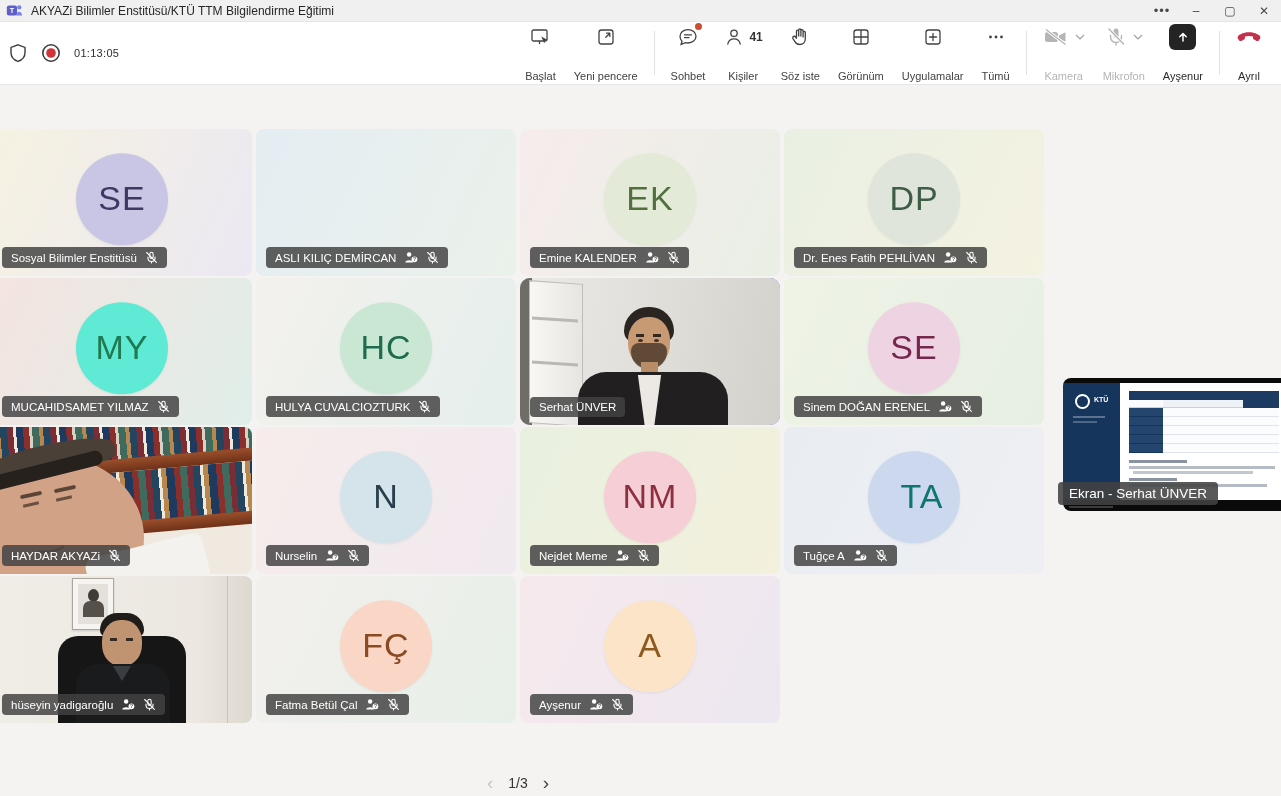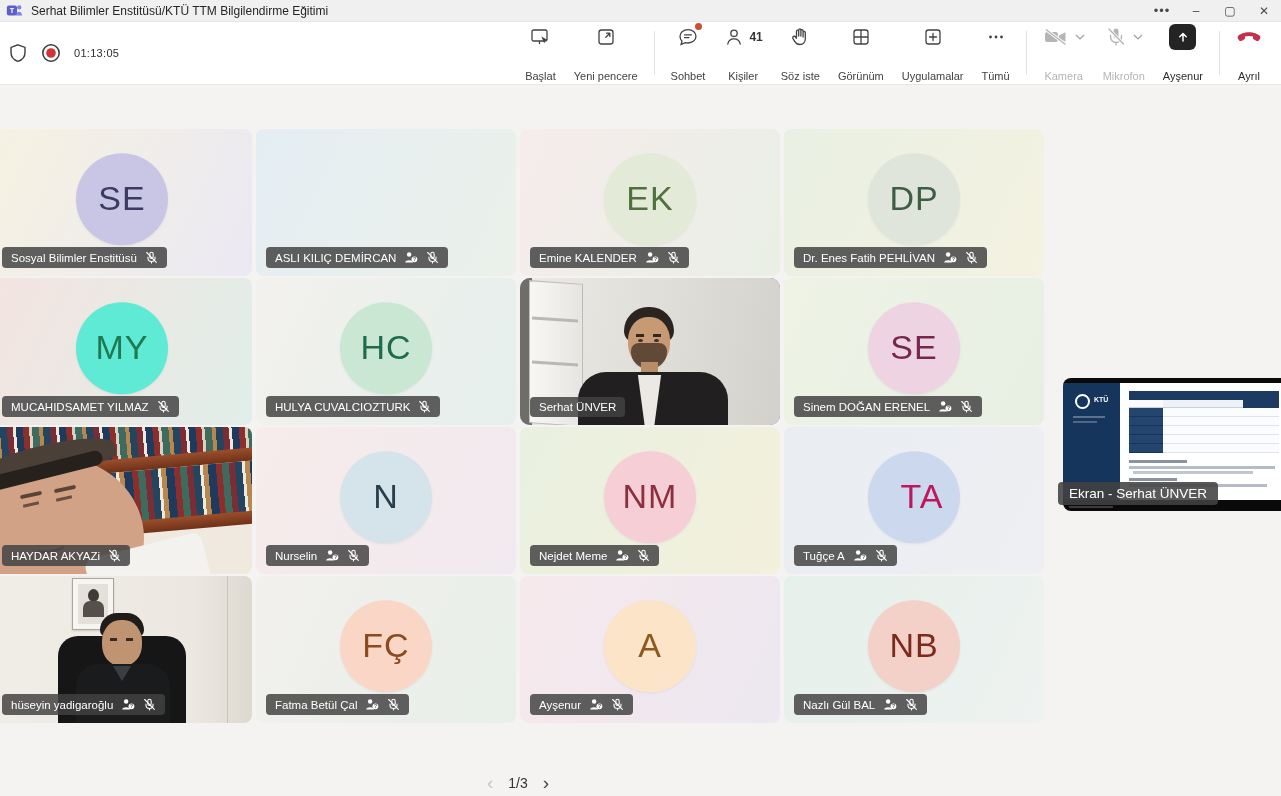--- a/index.html
+++ b/index.html
@@ -79,21 +79,21 @@
 
   <div class="titlebar">
     <span style="display:flex;">
       <svg viewBox="0 0 20 20" width="17" height="17">
         <rect x="1" y="4" width="12" height="12" rx="2.5" fill="#5B5FC7"></rect>
         <text x="7" y="13.4" font-size="8.5" fill="#fff" text-anchor="middle" font-family="sans-serif" font-weight="bold">T</text>
         <circle cx="15.6" cy="6.4" r="2.5" fill="#7B83EB"></circle>
         <path d="M11.8 16c.3-3 2-4.6 3.7-4.6 1.8 0 3.2 1.5 3.5 4.6z" fill="#7B83EB"></path>
       </svg>
     </span>
-    <span class="tb-title">Serhat Bilimler Enstitüsü/KTÜ TTM Bilgilendirme Eğitimi</span>
+    <span class="tb-title">AKYAZi Bilimler Enstitüsü/KTÜ TTM Bilgilendirme Eğitimi</span>
     <div class="tb-right">
       <button class="tb-btn more">•••</button>
       <button class="tb-btn">–</button>
       <button class="tb-btn">▢</button>
       <button class="tb-btn">✕</button>
     </div>
   </div>
 
   <div class="controlbar">
     <div class="cb-left">
@@ -509,21 +509,21 @@
           <rect x="5.2" y="1.3" width="3.6" height="6.6" rx="1.8"></rect>
           <path d="M3.2 6.6v.9a3.8 3.8 0 0 0 7.6 0v-.9M7 11.4v1.4"></path>
           <line x1="1.8" y1="1.6" x2="12.2" y2="12.2"></line>
         </svg>
       </span>
     </div>
   </div>
         <div class="tile">
     <div class="tile-bg" style="background: linear-gradient(115deg, rgb(233, 237, 242), rgb(238, 239, 243));"></div>
     <div class="avatar" style="background: rgb(204, 216, 238);">
-      <span class="initials" style="color: #be185d; margin-left: 16px;">TA</span>
+      <span class="initials" style="color: #0f766e; margin-left: 16px;">TA</span>
     </div>
     <div class="nametag">
       <span class="pname">Tuğçe A</span>
       <span class="guest-ic" style="display:flex;">
         <svg viewBox="0 0 14 14" width="14" height="13">
           <circle cx="5" cy="3.7" r="2.4" fill="#fff"></circle>
           <path d="M0.8 12.3c0-3.2 8.4-3.2 8.4 0z" fill="#fff"></path>
           <circle cx="10.7" cy="9" r="3.1" fill="#fff"></circle>
           <text x="10.7" y="11" font-size="5.4" text-anchor="middle" fill="#4a4a4a" font-family="sans-serif" font-weight="bold">?</text>
         </svg>
@@ -614,44 +614,20 @@
       </span>
       <span class="mic-ic" style="display:flex;">
         <svg viewBox="0 0 14 14" width="13" height="13" fill="none" stroke="#fff" stroke-width="1.2" stroke-linecap="round">
           <rect x="5.2" y="1.3" width="3.6" height="6.6" rx="1.8"></rect>
           <path d="M3.2 6.6v.9a3.8 3.8 0 0 0 7.6 0v-.9M7 11.4v1.4"></path>
           <line x1="1.8" y1="1.6" x2="12.2" y2="12.2"></line>
         </svg>
       </span>
     </div>
   </div>
-        <div class="tile">
-    <div class="tile-bg" style="background: linear-gradient(115deg, rgb(230, 240, 234), rgb(238, 242, 240));"></div>
-    <div class="avatar" style="background: rgb(243, 208, 200);">
-      <span class="initials" style="color: rgb(124, 42, 28);">NB</span>
-    </div>
-    <div class="nametag">
-      <span class="pname">Nazlı Gül BAL</span>
-      <span class="guest-ic" style="display:flex;">
-        <svg viewBox="0 0 14 14" width="14" height="13">
-          <circle cx="5" cy="3.7" r="2.4" fill="#fff"></circle>
-          <path d="M0.8 12.3c0-3.2 8.4-3.2 8.4 0z" fill="#fff"></path>
-          <circle cx="10.7" cy="9" r="3.1" fill="#fff"></circle>
-          <text x="10.7" y="11" font-size="5.4" text-anchor="middle" fill="#4a4a4a" font-family="sans-serif" font-weight="bold">?</text>
-        </svg>
-      </span>
-      <span class="mic-ic" style="display:flex;">
-        <svg viewBox="0 0 14 14" width="13" height="13" fill="none" stroke="#fff" stroke-width="1.2" stroke-linecap="round">
-          <rect x="5.2" y="1.3" width="3.6" height="6.6" rx="1.8"></rect>
-          <path d="M3.2 6.6v.9a3.8 3.8 0 0 0 7.6 0v-.9M7 11.4v1.4"></path>
-          <line x1="1.8" y1="1.6" x2="12.2" y2="12.2"></line>
-        </svg>
-      </span>
-    </div>
-  </div>
       </div>
 
     <div class="share-tile">
       <div class="share-inner">
         <div class="slide">
           <div class="slide-side">
             <span class="logo-ring"></span>
             <span class="logo-txt">KTÜ</span>
             <span class="side-line" style="left:10px;top:33px;width:32px;opacity:.55;"></span>
             <span class="side-line" style="left:10px;top:38px;width:24px;opacity:.45;"></span>

